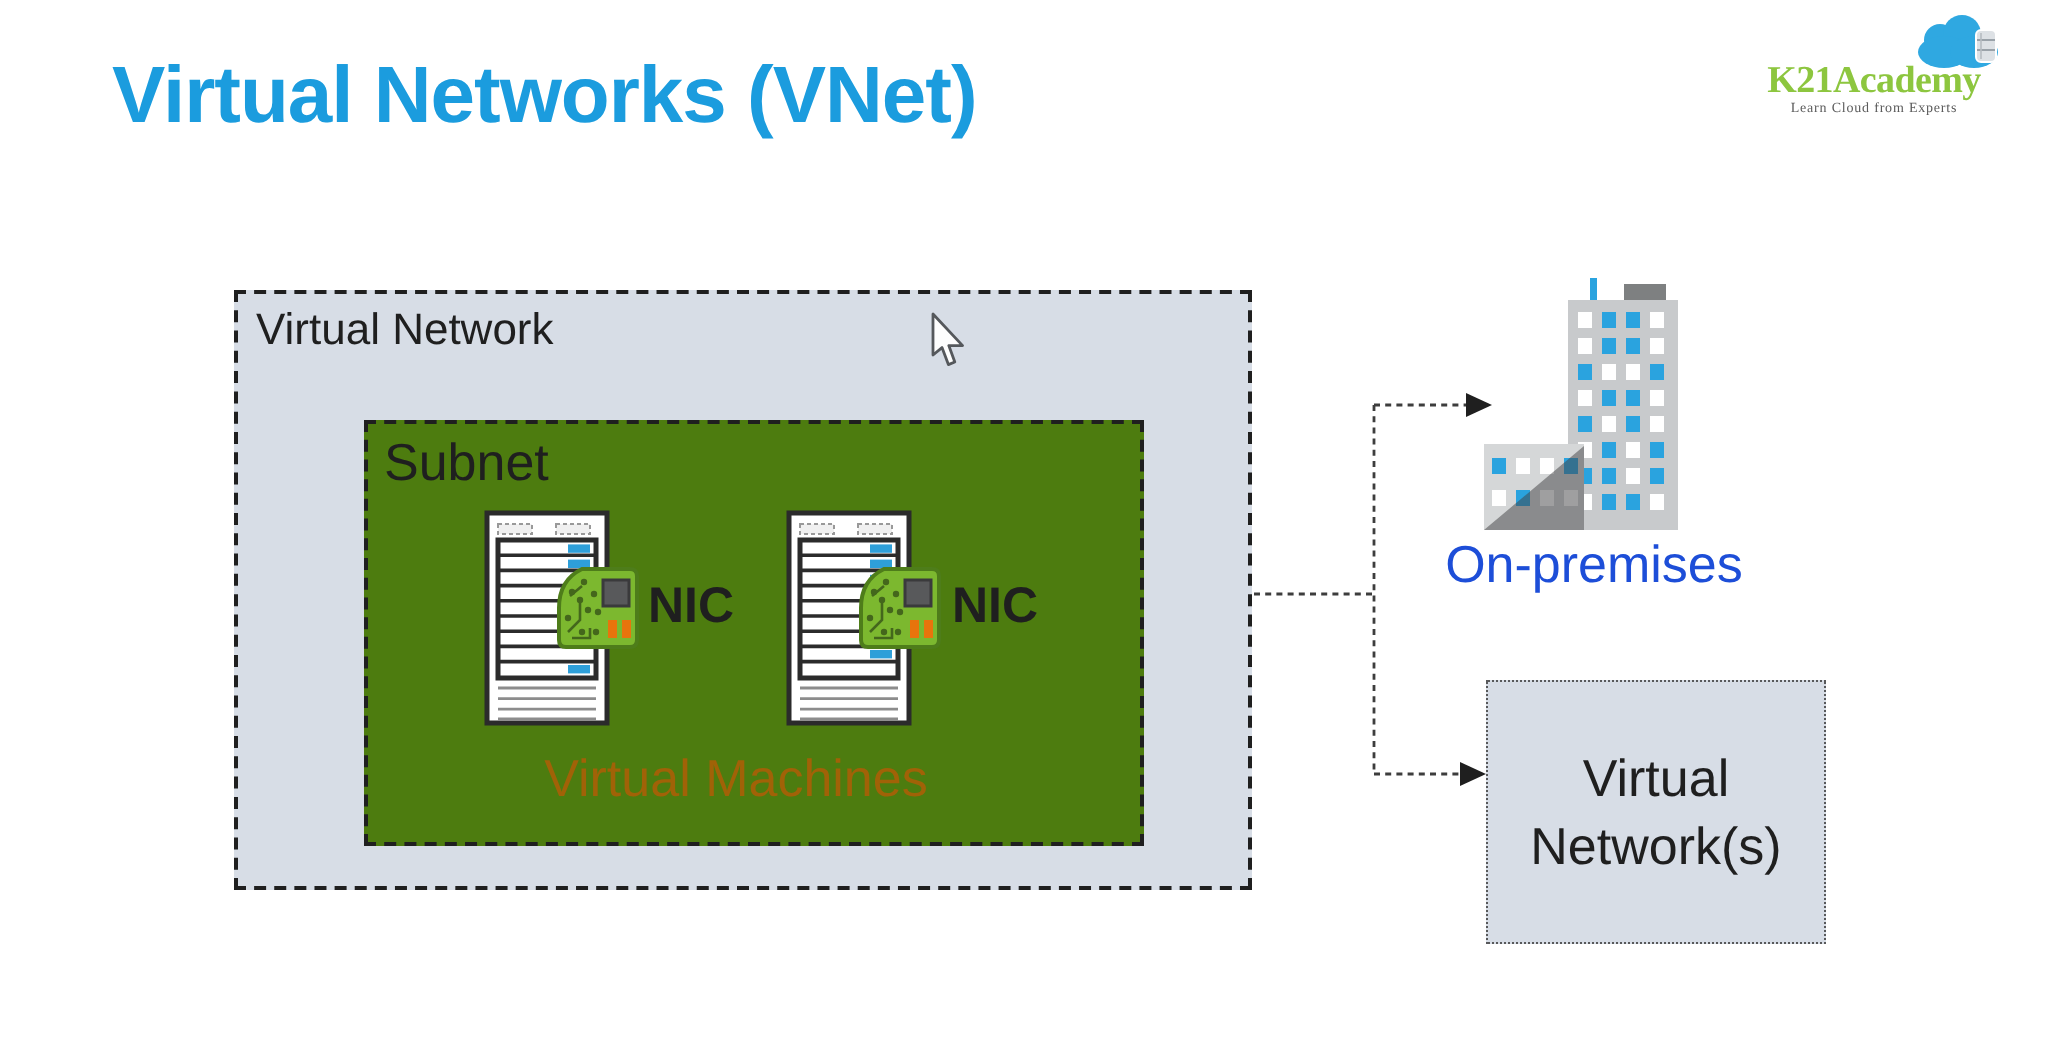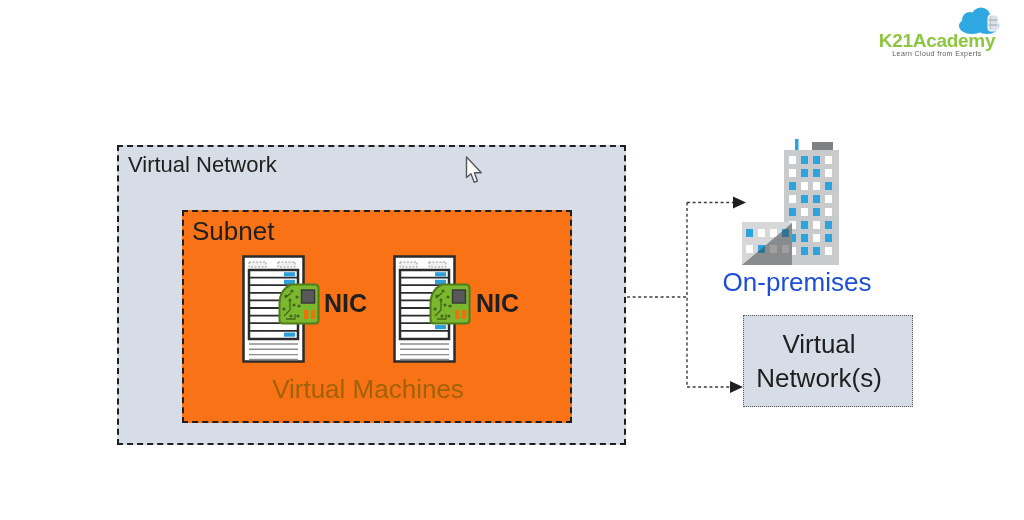--- a/index.html
+++ b/index.html
@@ -20,21 +20,21 @@
   .page-title {
     left: 56px; top: 26px;
     font-size: 40px;
     font-weight: 700;
     letter-spacing: -0.5px;
     color: #1B9CDE;
     white-space: nowrap;
   }
 
   
-  .logo { left: 867px; top: 4px; width: 140px; height: 58px; }
+  .logo { left: 867px; top: 4px; width: 140px; height: 58px; font-family: Liberation Serif, serif; }
   .logo .cloud { position: absolute; left: 88px; top: 2px; }
   .logo .brand {
     position: absolute; left: 0; top: 26px; width: 140px;
     text-align: center; font-size: 19px; font-weight: 700;
     color: #8DC63F; letter-spacing: -0.3px; white-space: nowrap;
   }
   .logo .tagline {
     position: absolute; left: 0; top: 46px; width: 140px;
     text-align: center; font-size: 7px; color: #5b5b5b;
     letter-spacing: 0.4px; white-space: nowrap;
@@ -45,21 +45,21 @@
     left: 117px; top: 145px; width: 509px; height: 300px;
     background: #D7DDE6;
     border: 2px dashed #1f1f1f;
   }
   .vnet-label {
     position: absolute; left: 9px; top: 5px;
     font-size: 22px; color: #1f1f1f; white-space: nowrap;
   }
   .subnet-box {
     left: 182px; top: 210px; width: 390px; height: 213px;
-    background: #f97316;
+    background: #4d7c0f;
     border: 2px dashed #1f1f1f;
   }
   .subnet-label {
     position: absolute; left: 8px; top: 4px;
     font-size: 26px; color: #1f1f1f; white-space: nowrap;
   }
   .vm-label {
     left: 248px; top: 374px; width: 240px;
     text-align: center; font-size: 26px; color: #a16207; white-space: nowrap;
   }
@@ -68,37 +68,38 @@
   }
   .nic-label-1 { left: 324px; top: 289px; }
   .nic-label-2 { left: 476px; top: 289px; }
 
   .onprem-label {
     left: 697px; top: 267px; width: 200px;
     text-align: center; font-size: 26px; color: #1d4ed8; white-space: nowrap;
   }
 
   .peer-box {
-    left: 743px; top: 315px; width: 170px; height: 92px;
+    left: 743px; top: 340px; width: 170px; height: 132px;
     background: #D7DDE6;
     border: 1.5px dotted #58595B;
-    display: flex; align-items: center; 
+    display: flex; align-items: center; justify-content: center;
   }
   .peer-label {
     text-align: center; font-size: 26px; line-height: 34px; color: #1f1f1f;
     width: 150px;
   }
 
   .connector-layer { left: 0; top: 0; pointer-events: none; }
 </style>
 </head>
 <body>
 
 <div class="slide">
 
+  <div class="abs page-title">Virtual Networks (VNet)</div>
 
   <div class="abs logo">
     <svg class="cloud" width="48" height="30" viewBox="0 0 48 30">
       <g fill="#2FA8E1">
         <circle cx="15" cy="14" r="8"></circle>
         <circle cx="26" cy="11" r="9.5"></circle>
         <ellipse cx="17" cy="20" rx="13" ry="8"></ellipse>
         <ellipse cx="32" cy="20" rx="12" ry="8"></ellipse>
       </g>
       <g>

